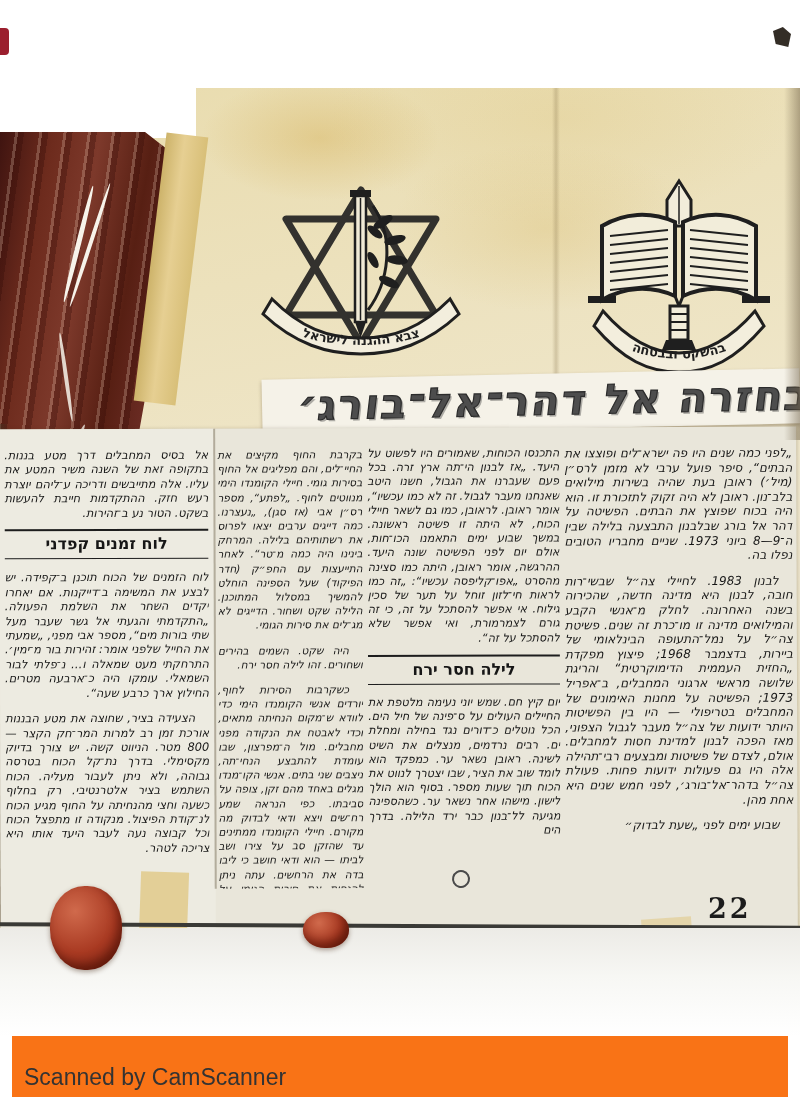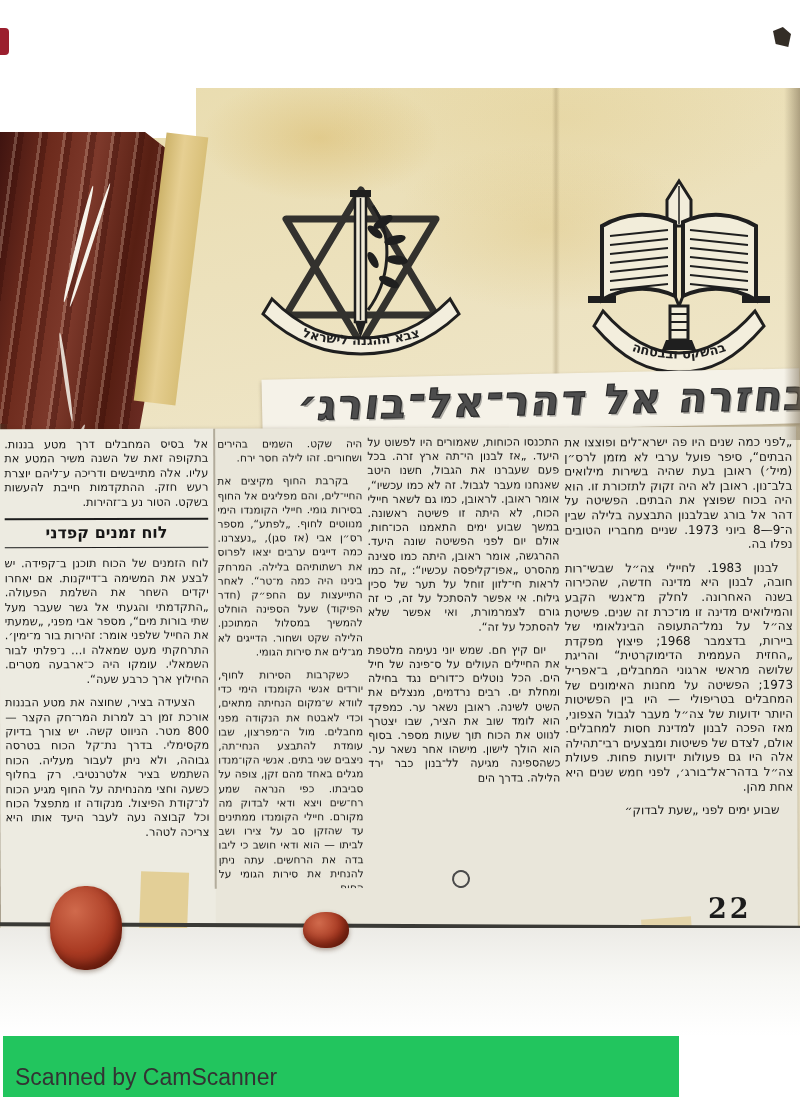--- a/index.html
+++ b/index.html
@@ -52,21 +52,21 @@
     color:#4d4d4d;-webkit-text-stroke:1.2px #2b2b2b;letter-spacing:2px;
     text-shadow:2px 2px 0 rgba(40,40,40,.35);transform:skewX(-8deg);}
 
   
   .article{position:absolute;left:0;top:340px;width:797px;height:500px;
     background:#e9e6da;transform:rotate(-.2deg);box-shadow:0 1px 4px rgba(70,55,30,.35);}
   .col4-paper{position:absolute;left:0;top:0;width:215px;height:500px;background:#edebe1;}
   .seam{position:absolute;left:214px;top:0;width:2px;height:460px;background:rgba(95,82,58,.4);}
   .col{position:absolute;top:8px;height:452px;overflow:hidden;direction:rtl;
     text-align:justify;color:#161616;font-family:"DejaVu Sans",sans-serif;}
-  .col p{margin:0 0 9px 0;}
+  .col p{margin:11px 0 9px 0;font-style:italic;}
   .col p + p{text-indent:14px;}
   .col1{left:565px;width:228px;font-size:12px;line-height:14.6px;}
   .col2{left:368px;width:192px;font-size:11.2px;line-height:14.2px;}
   .col3{left:218px;width:145px;font-size:10.6px;line-height:14.2px;}
   .col4{left:5px;width:204px;font-size:11.4px;line-height:14.4px;}
   .subhead{font-weight:bold;font-size:16px;text-align:center;padding:6px 0 7px 0;margin:4px 0 8px 0;
     border-top:2px solid #1d1d1d;border-bottom:1px solid #1d1d1d;text-indent:0;}
   .lead-space{margin-top:10px;}
 
   
@@ -81,21 +81,21 @@
     transform:rotate(.25deg);}
   .lower-band{position:absolute;left:0;top:840px;width:800px;height:108px;
     background:linear-gradient(#ecebe6,#f7f7f4 45%,#ffffff);}
   .finger{border-radius:48%;
     background:radial-gradient(circle at 35% 30%, #d06a4c, #a93a22 55%, #7e2413 90%);
     box-shadow:inset -4px -6px 10px rgba(60,10,0,.5), 0 2px 5px rgba(60,30,10,.4);}
   .f1{position:absolute;left:50px;top:798px;width:72px;height:84px;}
   .f2{position:absolute;left:303px;top:824px;width:46px;height:36px;}
 
   
-  .footer-band{position:absolute;left:3px;top:1036px;width:676px;height:61px;background:#22c55e;}
+  .footer-band{position:absolute;left:12px;top:1036px;width:776px;height:61px;background:#f97316;}
   .footer-text{position:absolute;left:12px;top:28px;font-family:"Liberation Sans",sans-serif;
     font-size:23px;color:#333333;}
 
   
   .idf-emblem{position:absolute;left:255px;top:80px;}
   .book-emblem{position:absolute;left:588px;top:90px;}
 </style>
 </head>
 <body>
 
@@ -203,26 +203,27 @@
       <div class="seam"></div>
 
       <div class="col col1">
         <p>„לפני כמה שנים היו פה ישרא־לים ופוצצו את הבתים“, סיפר פועל ערבי לא מזמן לרס״ן (מיל׳) ראובן בעת שהיה בשירות מילואים בלב־נון. ראובן לא היה זקוק לתזכורת זו. הוא היה בכוח שפוצץ את הבתים. הפשיטה על דהר אל בורג שבלבנון התבצעה בלילה שבין ה־9—8 ביוני 1973. שניים מחבריו הטובים נפלו בה.</p>
         <p>לבנון 1983. לחיילי צה״ל שבשי־רות חובה, לבנון היא מדינה חדשה, שהכירוה בשנה האחרונה. לחלק מ־אנשי הקבע והמילואים מדינה זו מו־כרת זה שנים. פשיטת צה״ל על נמל־התעופה הבינלאומי של ביירות, בדצמבר 1968; פיצוץ מפקדת „החזית העממית הדימוקרטית“ והריגת שלושה מראשי ארגוני המחבלים, ב־אפריל 1973; הפשיטה על מחנות האימונים של המחבלים בטריפולי — היו בין הפשיטות היותר ידועות של צה״ל מעבר לגבול הצפוני, מאז הפכה לבנון למדינת חסות למחבלים. אולם, לצדם של פשיטות ומבצעים רבי־תהילה אלה היו גם פעולות ידועות פחות. פעולת צה״ל בדהר־אל־בורג׳, לפני חמש שנים היא אחת מהן.</p>
         <p class="lead-space">שבוע ימים לפני „שעת לבדוק״</p>
       </div>
 
       <div class="col col2">
         <p>התכנסו הכוחות, שאמורים היו לפשוט על היעד. „אז לבנון הי־תה ארץ זרה. בכל פעם שעברנו את הגבול, חשנו היטב שאנחנו מעבר לגבול. זה לא כמו עכשיו“, אומר ראובן. לראובן, כמו גם לשאר חיילי הכוח, לא היתה זו פשיטה ראשונה. במשך שבוע ימים התאמנו הכו־חות, אולם יום לפני הפשיטה שונה היעד. ההרגשה, אומר ראובן, היתה כמו סצינה מהסרט „אפו־קליפסה עכשיו“: „זה כמו לראות חי־לזון זוחל על תער של סכין גילוח. אי אפשר להסתכל על זה, כי זה גורם לצמרמורת, ואי אפשר שלא להסתכל על זה“.</p>
+        <div class="subhead">לילה חסר ירח</div>
         <p>יום קיץ חם. שמש יוני נעימה מלטפת את החיילים העולים על ס־פינה של חיל הים. הכל נוטלים כ־דורים נגד בחילה ומחלת ים. רבים נרדמים, מנצלים את השיט לשינה. ראובן נשאר ער. כמפקד הוא לומד שוב את הציר, שבו יצטרך לנווט את הכוח תוך שעות מספר. בסוף הוא הולך לישון. מישהו אחר נשאר ער. כשהספינה מגיעה לל־בנון כבר ירד הלילה. בדרך הים</p>
       </div>
 
       <div class="col col3">
+        <p>בקרבת החוף מקיצים את החיי־לים, והם מפליגים אל החוף בסירות גומי. חיילי הקומנדו הימי מנווטים לחוף. „לפתע“, מספר רס״ן אבי (אז סגן), „נעצרנו. כמה דייגים ערבים יצאו לפרוס את רשתותיהם בלילה. המרחק בינינו היה כמה מ־טר“. לאחר התייעצות עם החפ״ק (חדר הפיקוד) שעל הספינה הוחלט להמשיך במסלול המתוכנן. הלילה שקט ושחור. הדייגים לא מג־לים את סירות הגומי.</p>
         <p>היה שקט. השמים בהירים ושחורים. זהו לילה חסר ירח.</p>
-        <p>בקרבת החוף מקיצים את החיי־לים, והם מפליגים אל החוף בסירות גומי. חיילי הקומנדו הימי מנווטים לחוף. „לפתע“, מספר רס״ן אבי (אז סגן), „נעצרנו. כמה דייגים ערבים יצאו לפרוס את רשתותיהם בלילה. המרחק בינינו היה כמה מ־טר“. לאחר התייעצות עם החפ״ק (חדר הפיקוד) שעל הספינה הוחלט להמשיך במסלול המתוכנן. הלילה שקט ושחור. הדייגים לא מג־לים את סירות הגומי.</p>
         <p>כשקרבות הסירות לחוף, יורדים אנשי הקומנדו הימי כדי לוודא ש־מקום הנחיתה מתאים, וכדי לאבטח את הנקודה מפני מחבלים. מול ה־מפרצון, שבו עומדת להתבצע הנחי־תה, ניצבים שני בתים. אנשי הקו־מנדו מגלים באחד מהם זקן, צופה על סביבתו. כפי הנראה שמע רח־שים ויצא ודאי לבדוק מה מקורם. חיילי הקומנדו ממתינים עד שהזקן סב על צירו ושב לביתו — הוא ודאי חושב כי ליבו בדה את הרחשים. עתה ניתן להנחית את סירות הגומי על החוף.</p>
 
       </div>
 
       <div class="col col4">
         <p>אל בסיס המחבלים דרך מטע בננות. בתקופה זאת של השנה משיר המטע את עליו. אלה מתייבשים ודריכה ע־ליהם יוצרת רעש חזק. ההתקדמות חייבת להעשות בשקט. הטור נע ב־זהירות.</p>
         <div class="subhead">לוח זמנים קפדני</div>
         <p>לוח הזמנים של הכוח תוכנן ב־קפידה. יש לבצע את המשימה ב־דייקנות. אם יאחרו יקדים השחר את השלמת הפעולה. „התקדמתי והגעתי אל גשר שעבר מעל שתי בורות מים“, מספר אבי מפני, „שמעתי את החייל שלפני אומר: זהירות בור מ־ימין׳. התרחקתי מעט שמאלה ו… נ־פלתי לבור השמאלי. עומקו היה כ־ארבעה מטרים. החילוץ ארך כרבע שעה“.</p>
         <p>הצעידה בציר, שחוצה את מטע הבננות אורכת זמן רב למרות המר־חק הקצר — 800 מטר. הניווט קשה. יש צורך בדיוק מקסימלי. בדרך נת־קל הכוח בטרסה גבוהה, ולא ניתן לעבור מעליה. הכוח השתמש בציר אלטרנטיבי. רק בחלוף כשעה וחצי מהנחיתה על החוף מגיע הכוח לנ־קודת הפיצול. מנקודה זו מתפצל הכוח וכל קבוצה נעה לעבר היעד אותו היא צריכה לטהר.</p>
       </div>

